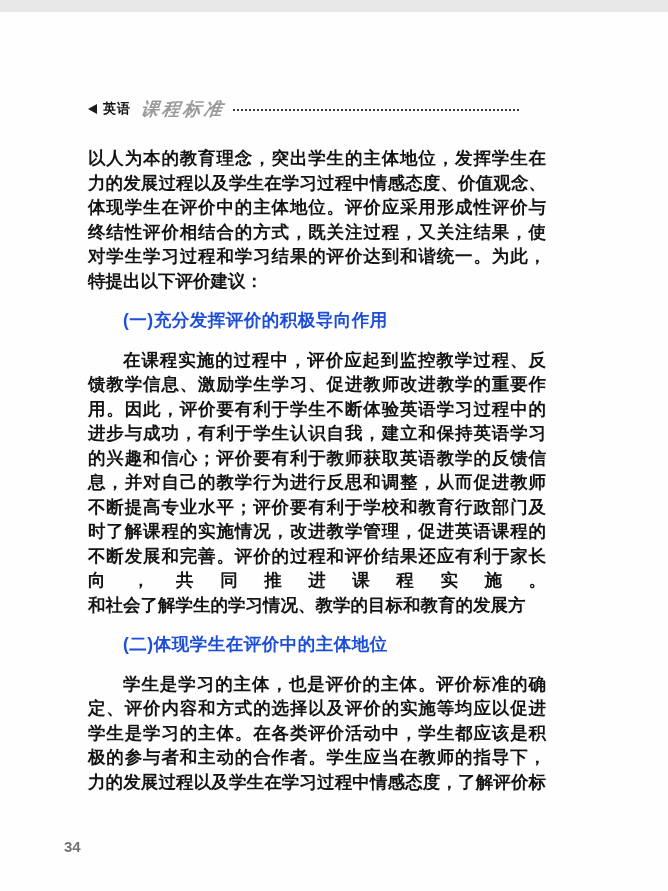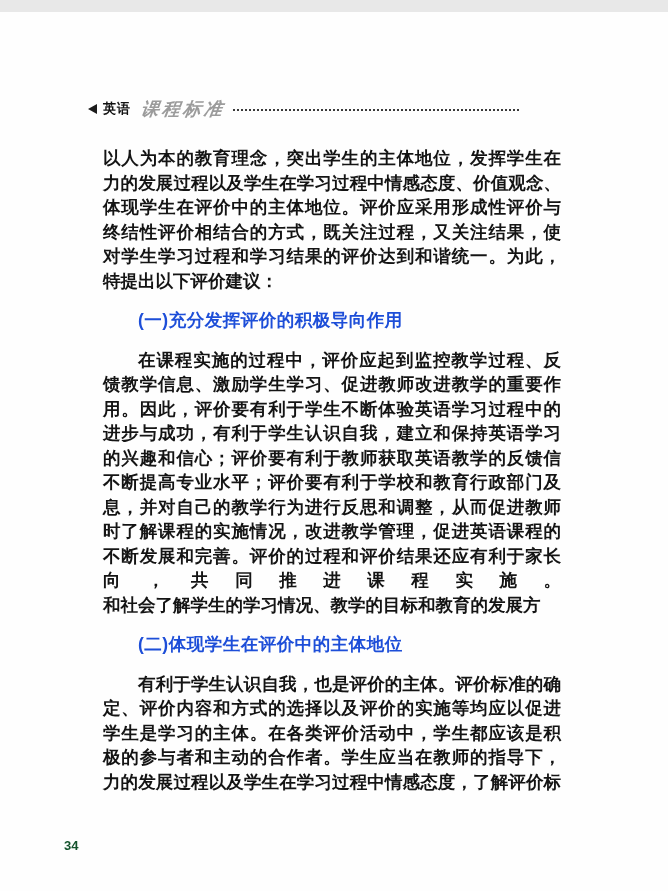--- a/index.html
+++ b/index.html
@@ -57,21 +57,21 @@
     height: 2px;
     width: 286px;
     margin-left: 8px;
     margin-top: 2px;
     background: repeating-linear-gradient(90deg, #3a3a3a 0 2px, transparent 2px 4px);
   }
 
   
   .body-text {
     position: absolute;
-    left: 103px;
+    left: 88px;
     top: 134px;
     width: 458px;
     color: #141414;
     font-size: 17.5px;
     font-weight: bold;
     line-height: 24.5px;
   }
   .para { margin: 0; }
   .line {
     text-align: justify;
@@ -94,23 +94,23 @@
     line-height: 24.5px;
     color: #1d4ed8;
     letter-spacing: 0.5px;
   }
 
   
   .page-number {
     position: absolute;
     left: 64px;
     top: 826px;
-    font-size: 13px;
+    font-size: 15px;
     font-weight: bold;
-    color: #14532d;
+    color: #737373;
   }
 </style>
 </head>
 <body>
 
 <div class="page">
 
   <div class="running-header">
     <span class="tri-icon"></span>
     <span class="series-label">英语</span>
@@ -127,30 +127,30 @@
         <div class="line">对学生学习过程和学习结果的评价达到和谐统一。为此，</div>
         <div class="line">特提出以下评价建议：</div>
       </div>
     <div class="section-heading">(一)充分发挥评价的积极导向作用</div>
     <div class="para short-last indent">
         <div class="line">在课程实施的过程中，评价应起到监控教学过程、反</div>
         <div class="line">馈教学信息、激励学生学习、促进教师改进教学的重要作</div>
         <div class="line">用。因此，评价要有利于学生不断体验英语学习过程中的</div>
         <div class="line">进步与成功，有利于学生认识自我，建立和保持英语学习</div>
         <div class="line">的兴趣和信心；评价要有利于教师获取英语教学的反馈信</div>
+        <div class="line">息，并对自己的教学行为进行反思和调整，从而促进教师</div>
         <div class="line">不断提高专业水平；评价要有利于学校和教育行政部门及</div>
-        <div class="line">息，并对自己的教学行为进行反思和调整，从而促进教师</div>
         <div class="line">时了解课程的实施情况，改进教学管理，促进英语课程的</div>
         <div class="line">不断发展和完善。评价的过程和评价结果还应有利于家长</div>
         <div class="line">向，共同推进课程实施。</div>
         <div class="line">和社会了解学生的学习情况、教学的目标和教育的发展方</div>
       </div>
     <div class="section-heading">(二)体现学生在评价中的主体地位</div>
     <div class="para indent">
-        <div class="line">有利于学生认识自我，也是评价的主体。评价标准的确</div>
+        <div class="line">学生是学习的主体，也是评价的主体。评价标准的确</div>
         <div class="line">定、评价内容和方式的选择以及评价的实施等均应以促进</div>
         <div class="line">学生是学习的主体。在各类评价活动中，学生都应该是积</div>
         <div class="line">极的参与者和主动的合作者。学生应当在教师的指导下，</div>
         <div class="line">力的发展过程以及学生在学习过程中情感态度，了解评价标</div>
       </div>
   </div>
 
   <div class="page-number">34</div>
 
 </div>

